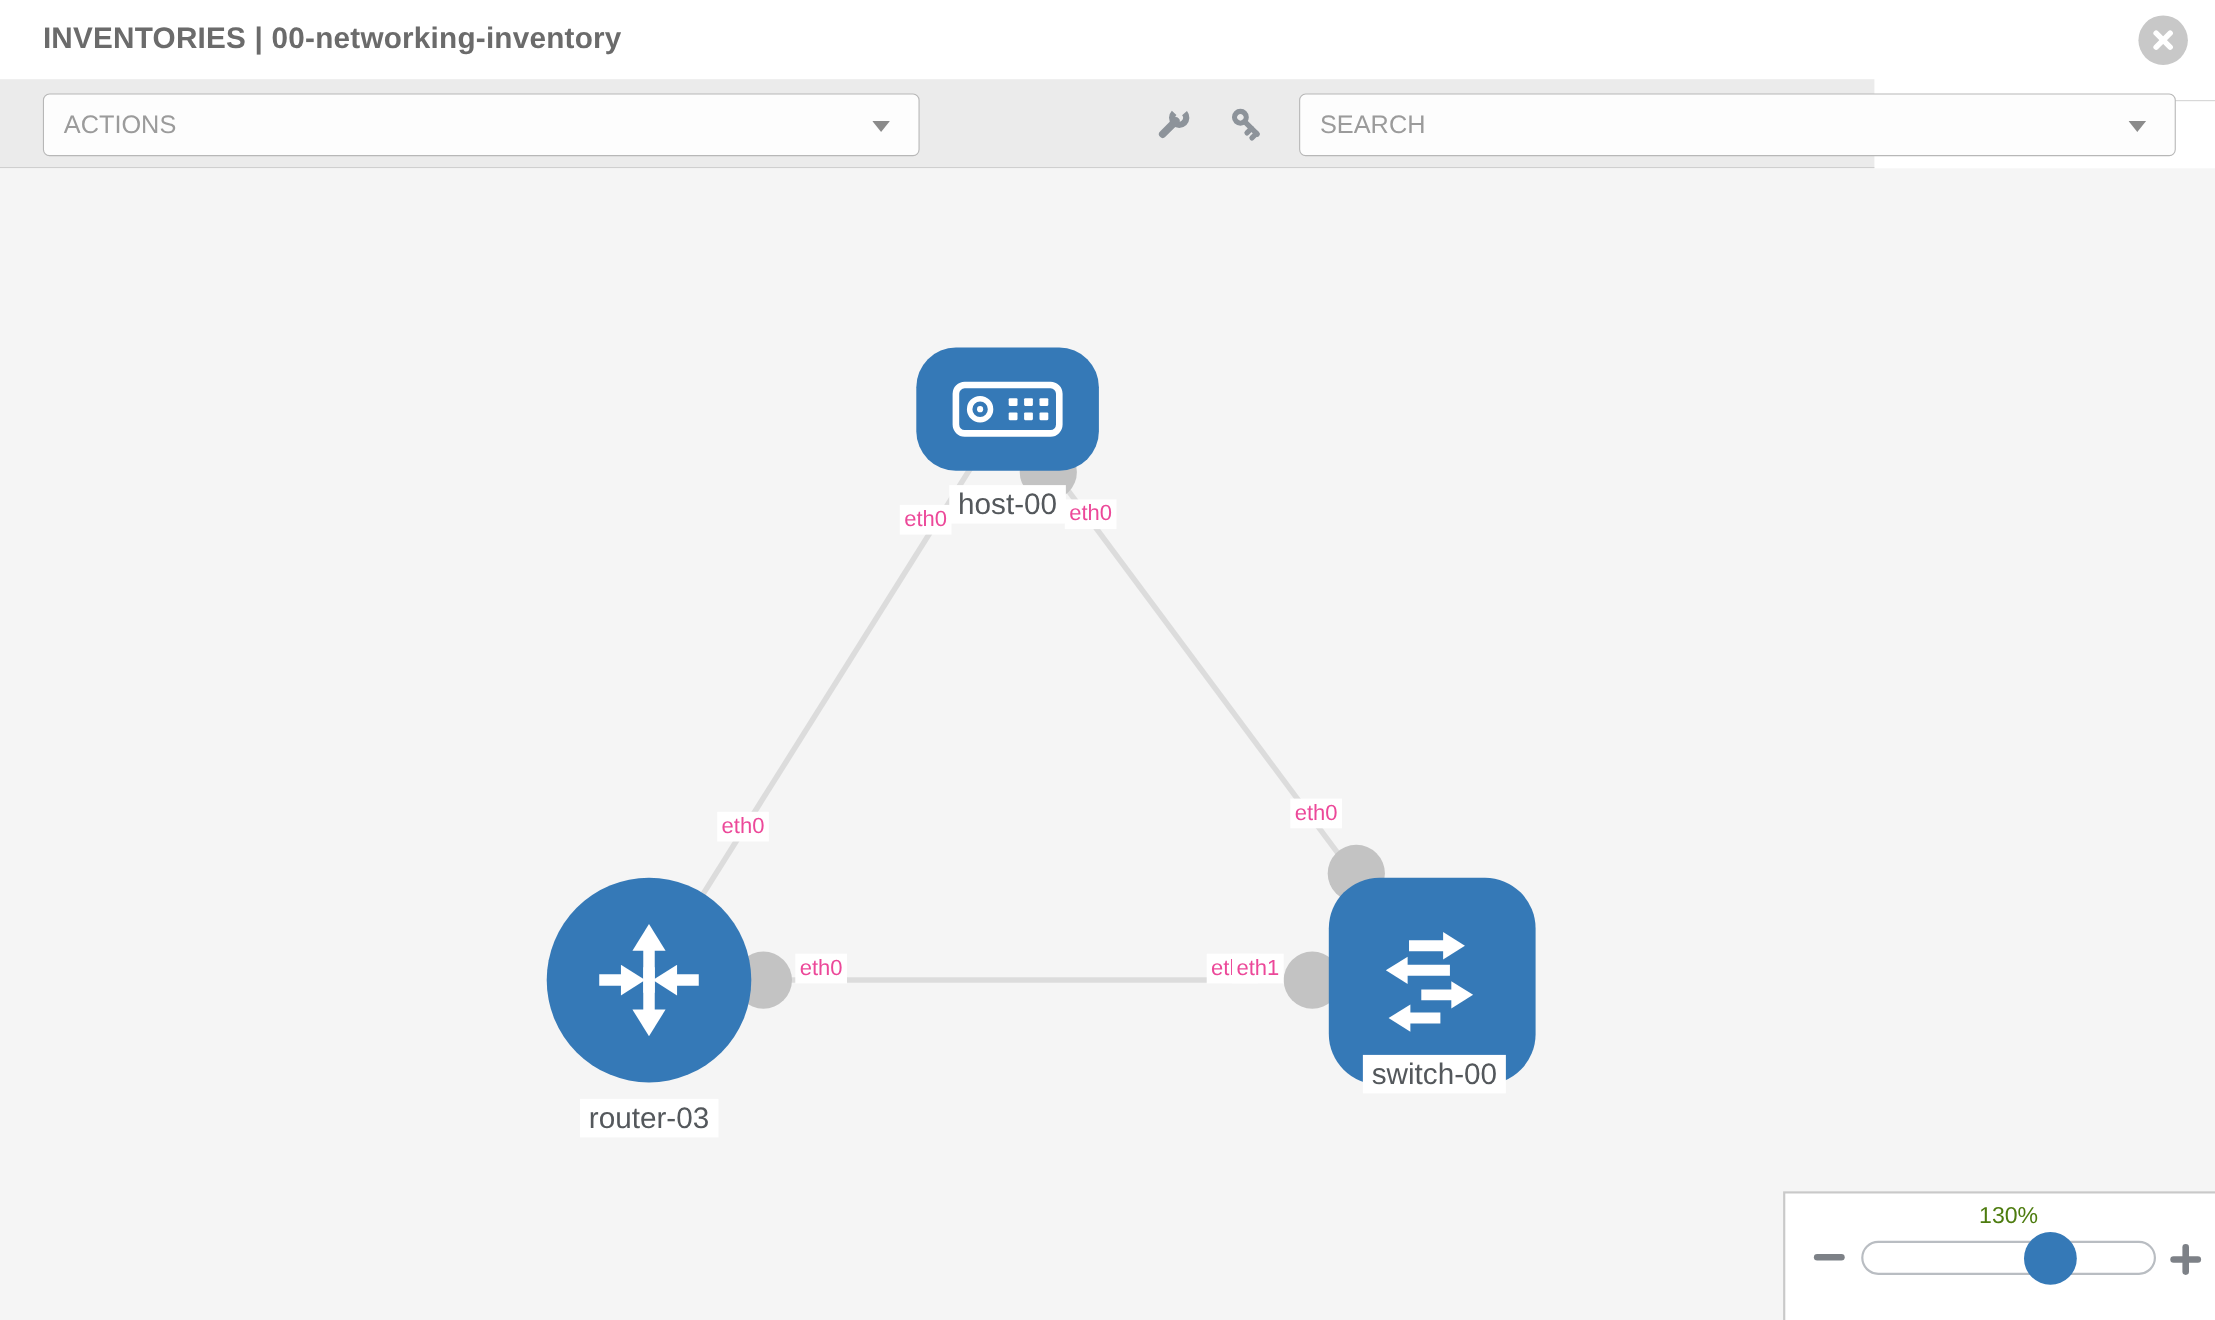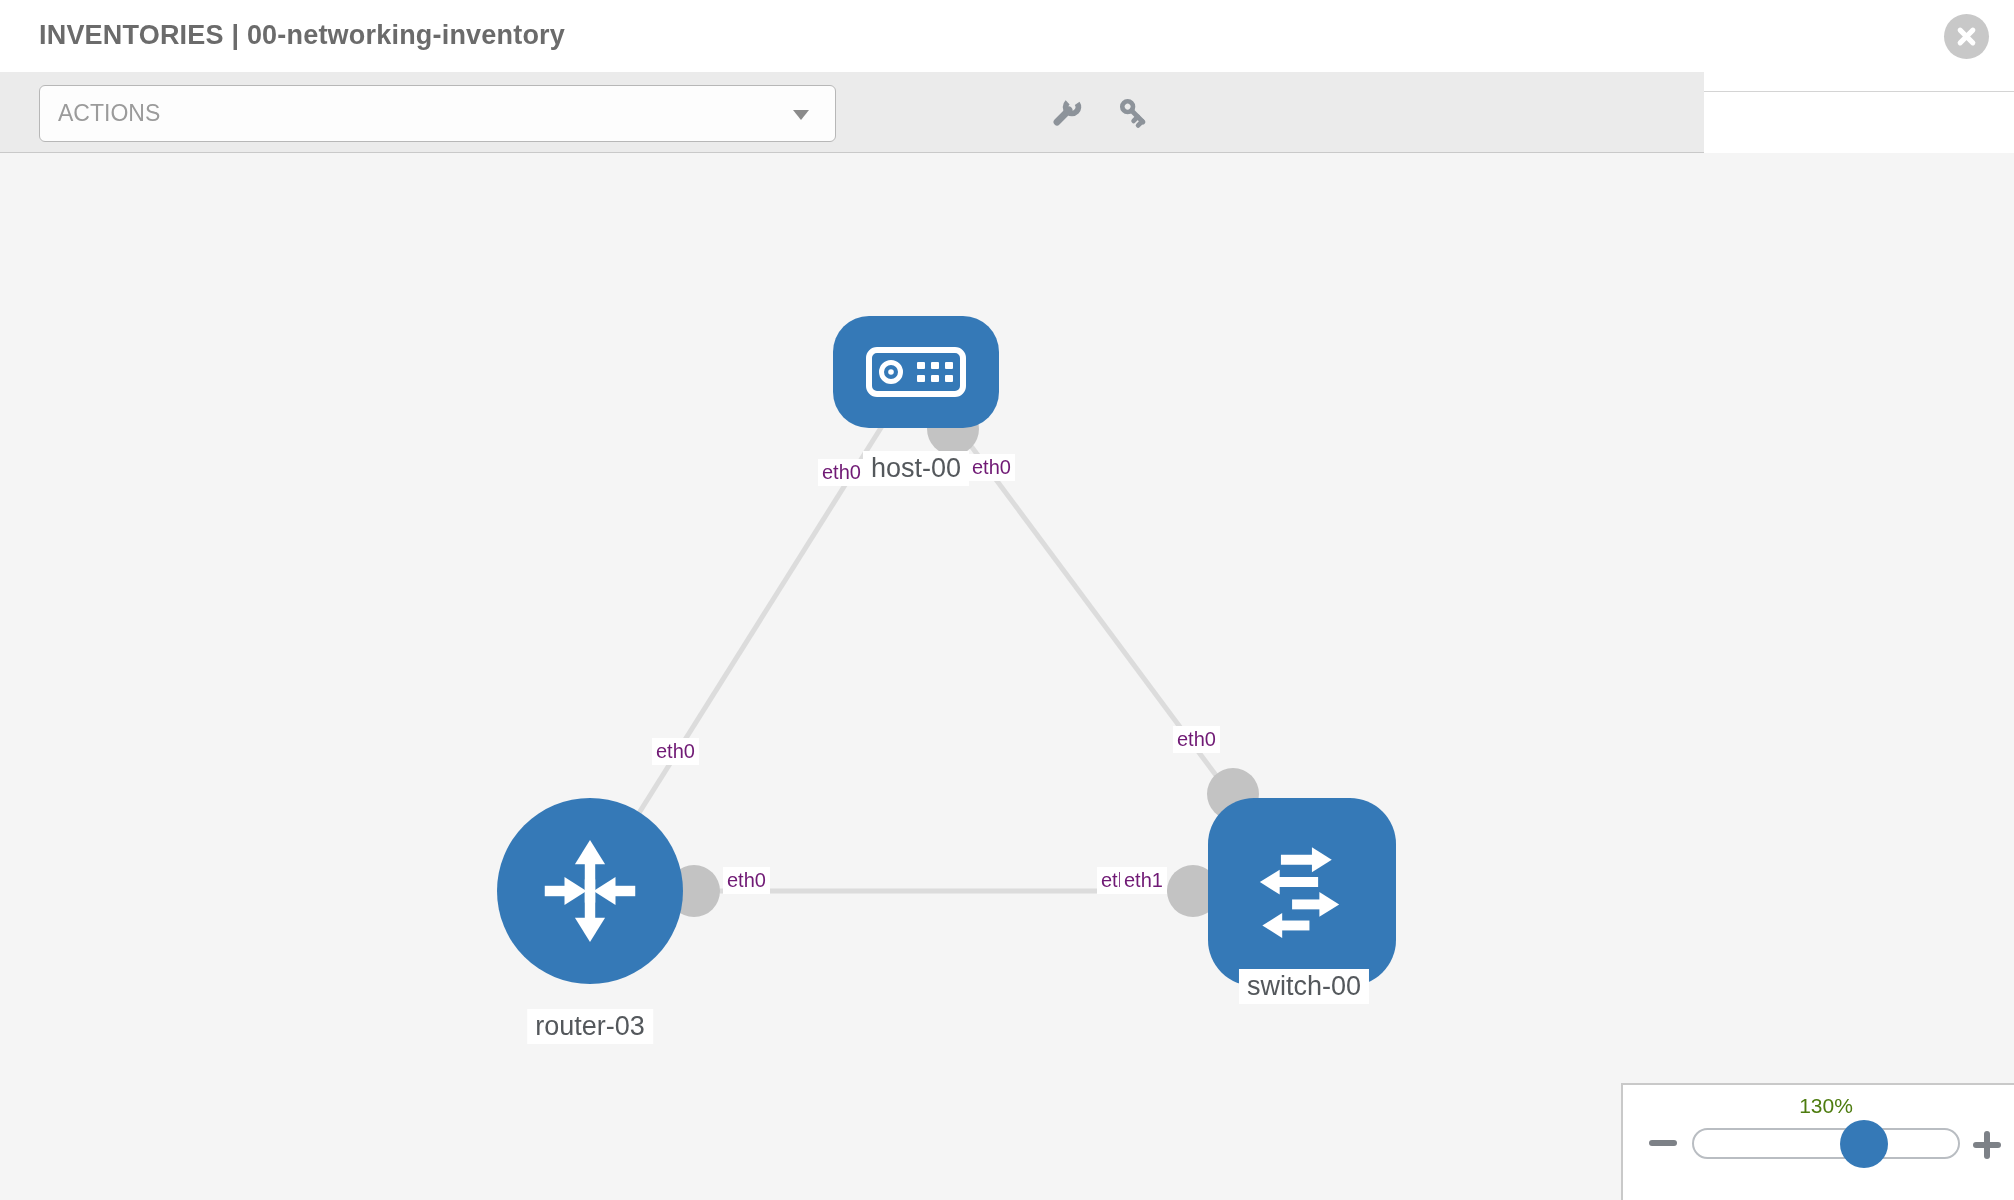--- a/index.html
+++ b/index.html
@@ -55,24 +55,24 @@
   .node {
     position: absolute; background: #3579b7; cursor: pointer;
     display: flex; align-items: center; justify-content: center;
   }
   .node-host   { left: 833px;  top: 163px; width: 166px; height: 112px; border-radius: 36px; }
   .node-router { left: 497px;  top: 645px; width: 186px; height: 186px; border-radius: 50%; }
   .node-switch { left: 1208px; top: 645px; width: 188px; height: 188px; border-radius: 46px; }
   .node-label {
     position: absolute; transform: translateX(-50%);
     background: #ffffff; color: #54585c; font-size: 27px;
-    padding: 2px 8px; white-space: nowrap; margin-top: 10px;
+    padding: 2px 8px; white-space: nowrap;
   }
   .if-chip {
-    position: absolute; background: #ffffff; color: #701a75;
+    position: absolute; background: #ffffff; color: #ec4899;
     font-size: 20px; padding: 2px 4px; white-space: nowrap; z-index: 2;
   }
   .if-chip.over { z-index: 3; }
   
   .zoom-panel {
     position: absolute; left: 1621px; top: 1083px; width: 500px; height: 200px;
     background: #ffffff; border: 2px solid #c9c9c9; z-index: 10;
   }
   .zoom-value {
     position: absolute; left: 203px; top: 9px; transform: translateX(-50%);
@@ -124,20 +124,26 @@
     <svg width="36" height="36" viewBox="0 0 34 34">
       <g transform="rotate(-45 17 17)" stroke="#8d939a" fill="none" stroke-linecap="round">
         <circle cx="17" cy="8.5" r="5" stroke-width="4.5"></circle>
         <line x1="17" y1="14" x2="17" y2="29" stroke-width="4.5"></line>
         <line x1="17" y1="22" x2="11.5" y2="22" stroke-width="4.5"></line>
         <line x1="17" y1="28" x2="11.5" y2="28" stroke-width="4.5"></line>
       </g>
     </svg>
   </div>
 
+  <div class="select-box search-box">
+    <span>SEARCH</span>
+    <svg class="caret" width="16" height="10">
+      <polygon points="0,0 16,0 8,10" fill="#8b8b8b"></polygon>
+    </svg>
+  </div>
 </div>
 
 <div class="canvas">
 
   <svg class="links-svg" width="2014" height="1047" viewBox="0 0 2014 1047">
     <line x1="916" y1="219" x2="590" y2="738" stroke="#dcdcdc" stroke-width="5"></line>
     <line x1="916" y1="219" x2="1302" y2="738" stroke="#dcdcdc" stroke-width="5"></line>
     <line x1="590" y1="738" x2="1302" y2="738" stroke="#dcdcdc" stroke-width="5"></line>
     <circle cx="953" cy="276" r="26" fill="#c3c3c3"></circle>
     <circle cx="694" cy="738" r="26" fill="#c3c3c3"></circle>

